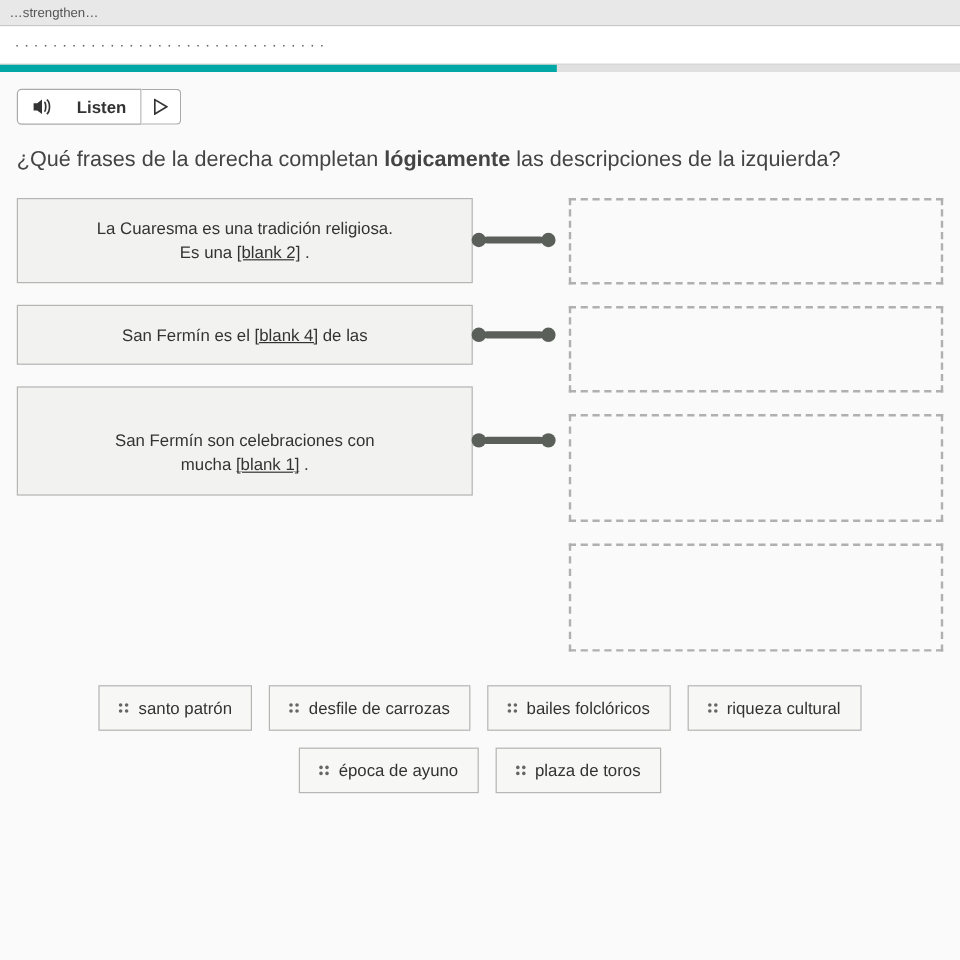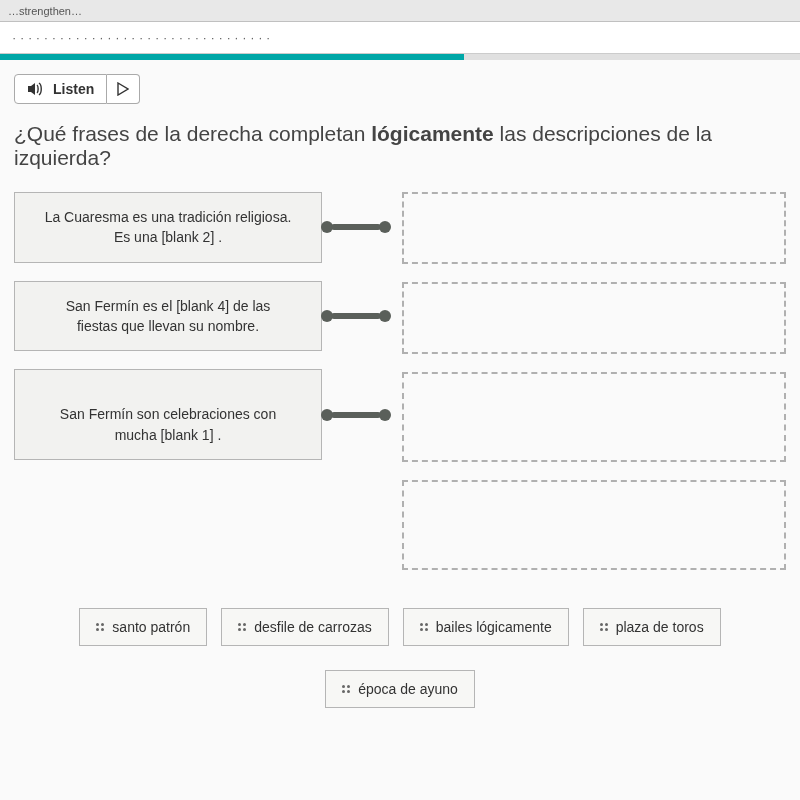--- a/index.html
+++ b/index.html
@@ -58,63 +58,64 @@
     align-items: stretch;
     margin-bottom: 18px;
   }
   .listen-btn {
     border: 1px solid #aaa;
     border-radius: 4px 0 0 4px;
     background: #fff;
     padding: 6px 12px;
     display: flex;
     align-items: center;
-    gap: 10px;
+    gap: 21px;
     font-weight: bold;
     font-size: 14px;
     color: #333;
     cursor: pointer;
   }
   .play-btn {
     border: 1px solid #aaa;
     border-left: none;
     border-radius: 0 4px 4px 0;
     background: #fff;
     padding: 6px 10px;
     display: flex;
     align-items: center;
     cursor: pointer;
   }
   .prompt-text {
-    font-size: 21px;
+    font-size: 18px;
     color: #444;
     margin-bottom: 22px;
   }
   .match-area {
     display: flex;
     gap: 0;
     position: relative;
   }
   .left-col {
     display: flex;
     flex-direction: column;
     gap: 18px;
-    width: 308px;
+    width: 380px;
   }
   .desc-card {
     border: 1px solid #b5b5b5;
     background: #f2f2f0;
     padding: 14px 12px;
     text-align: center;
     font-size: 14px;
     color: #333;
     line-height: 1.45;
     position: relative;
   }
   .desc-card .blank {
+    text-decoration: underline;
   }
   .connector {
     position: absolute;
     right: -70px;
     top: 50%;
     transform: translateY(-50%);
     width: 70px;
     height: 12px;
     display: flex;
     align-items: center;
@@ -161,21 +162,20 @@
   .chip {
     border: 1px solid #b5b5b5;
     background: #f7f7f5;
     padding: 10px 16px;
     font-size: 14px;
     color: #333;
     display: flex;
     align-items: center;
     gap: 8px;
     cursor: grab;
-    margin-top: 10px;
   }
   .grip {
     display: inline-grid;
     grid-template-columns: repeat(2, 3px);
     grid-template-rows: repeat(2, 3px);
     gap: 2px;
   }
   .grip span {
     width: 3px; height: 3px; background: #666; border-radius: 50%;
   }
@@ -231,21 +231,20 @@
           <span>Es una </span><span class="blank">[blank 2]</span><span> .</span>
           <div class="connector">
             <div class="connector-dot left"></div>
             <div class="connector-line"></div>
             <div class="connector-dot"></div>
           </div>
         </div>
 
         <div class="desc-card">
           <span>San Fermín es el </span><span class="blank">[blank 4]</span><span> de las</span><br>
-          <span>fiestas que llevan su nombre.</span>
           <div class="connector">
             <div class="connector-dot left"></div>
             <div class="connector-line"></div>
             <div class="connector-dot"></div>
           </div>
         </div>
 
 
         <div class="desc-card">
           <br>
@@ -287,36 +286,45 @@
           </span>
         <span>desfile de carrozas</span>
       </div>
       <div class="chip">
         <span class="grip">
             <span></span>
             <span></span>
             <span></span>
             <span></span>
           </span>
-        <span>bailes lógicamente</span>
+        <span>bailes folclóricos</span>
+      </div>
+      <div class="chip">
+        <span class="grip">
+            <span></span>
+            <span></span>
+            <span></span>
+            <span></span>
+          </span>
+        <span>riqueza cultural</span>
+      </div>
+      <div class="chip">
+        <span class="grip">
+            <span></span>
+            <span></span>
+            <span></span>
+            <span></span>
+          </span>
+        <span>época de ayuno</span>
       </div>
       <div class="chip">
         <span class="grip">
             <span></span>
             <span></span>
             <span></span>
             <span></span>
           </span>
         <span>plaza de toros</span>
-      </div>
-      <div class="chip">
-        <span class="grip">
-            <span></span>
-            <span></span>
-            <span></span>
-            <span></span>
-          </span>
-        <span>época de ayuno</span>
       </div>
     </div>
 
   </div>
 </div>
 
 </body></html>

